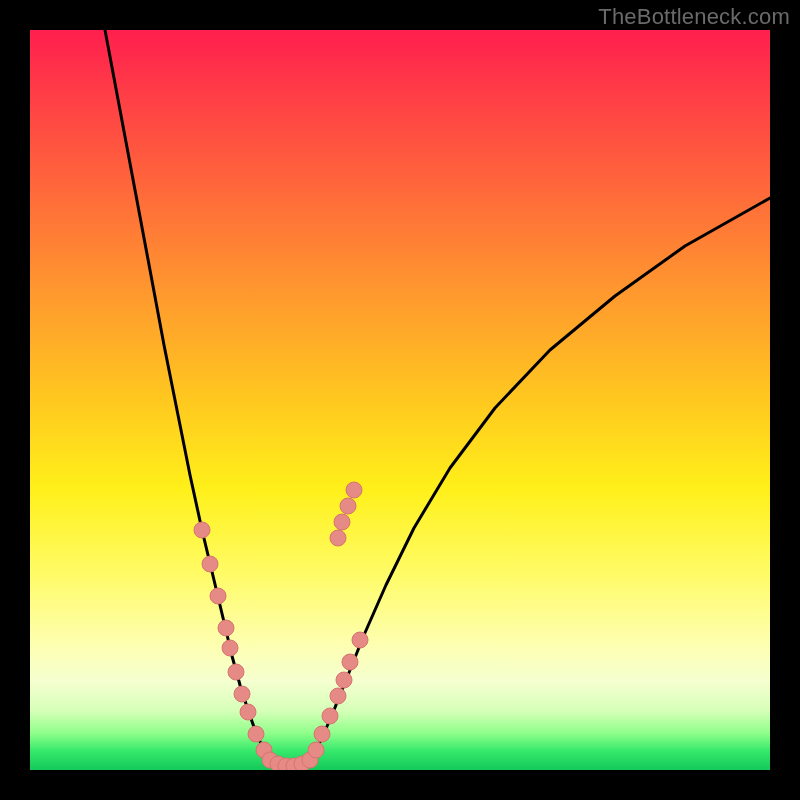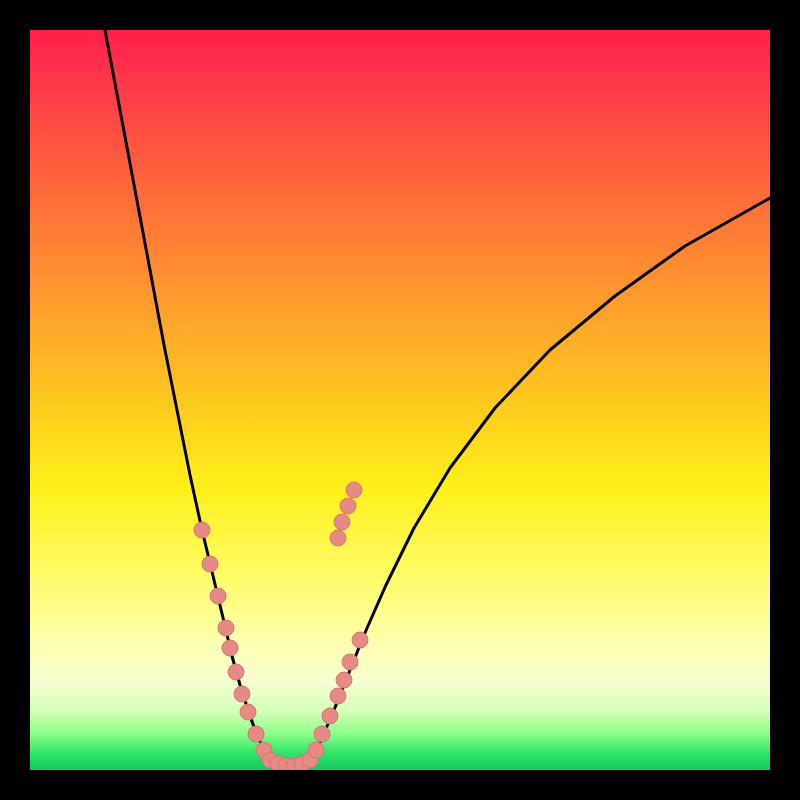--- a/index.html
+++ b/index.html
@@ -56,20 +56,21 @@
     top: 0;
     width: 740px;
     height: 740px;
     pointer-events: none;
   }
 </style>
 </head>
 <body>
 
 <div class="stage">
+  <div class="watermark">TheBottleneck.com</div>
   <div class="plot">
     <svg class="curves" viewBox="0 0 740 740">
       <g id="curve-group">
           <polyline points="75,0 90,80 105,160 120,240 134,315 148,385 160,445 172,500 184,550 194,592 202,626 210,655 218,680 225,700 232,716 236,725 240,730 240,730 248,734 256,736 264,736 272,734 280,730 280,730 290,712 302,685 316,650 334,605 356,555 384,498 420,438 465,378 520,320 585,266 655,216 740,168" fill="none" stroke="#000000" stroke-width="3" stroke-linecap="round" stroke-linejoin="round"></polyline>
         </g>
       <g id="marker-group">
           <circle cx="172" cy="500" r="8" fill="#e68a85" stroke="#d6746f" stroke-width="1"></circle>
           <circle cx="180" cy="534" r="8" fill="#e68a85" stroke="#d6746f" stroke-width="1"></circle>
           <circle cx="188" cy="566" r="8" fill="#e68a85" stroke="#d6746f" stroke-width="1"></circle>
           <circle cx="196" cy="598" r="8" fill="#e68a85" stroke="#d6746f" stroke-width="1"></circle>

